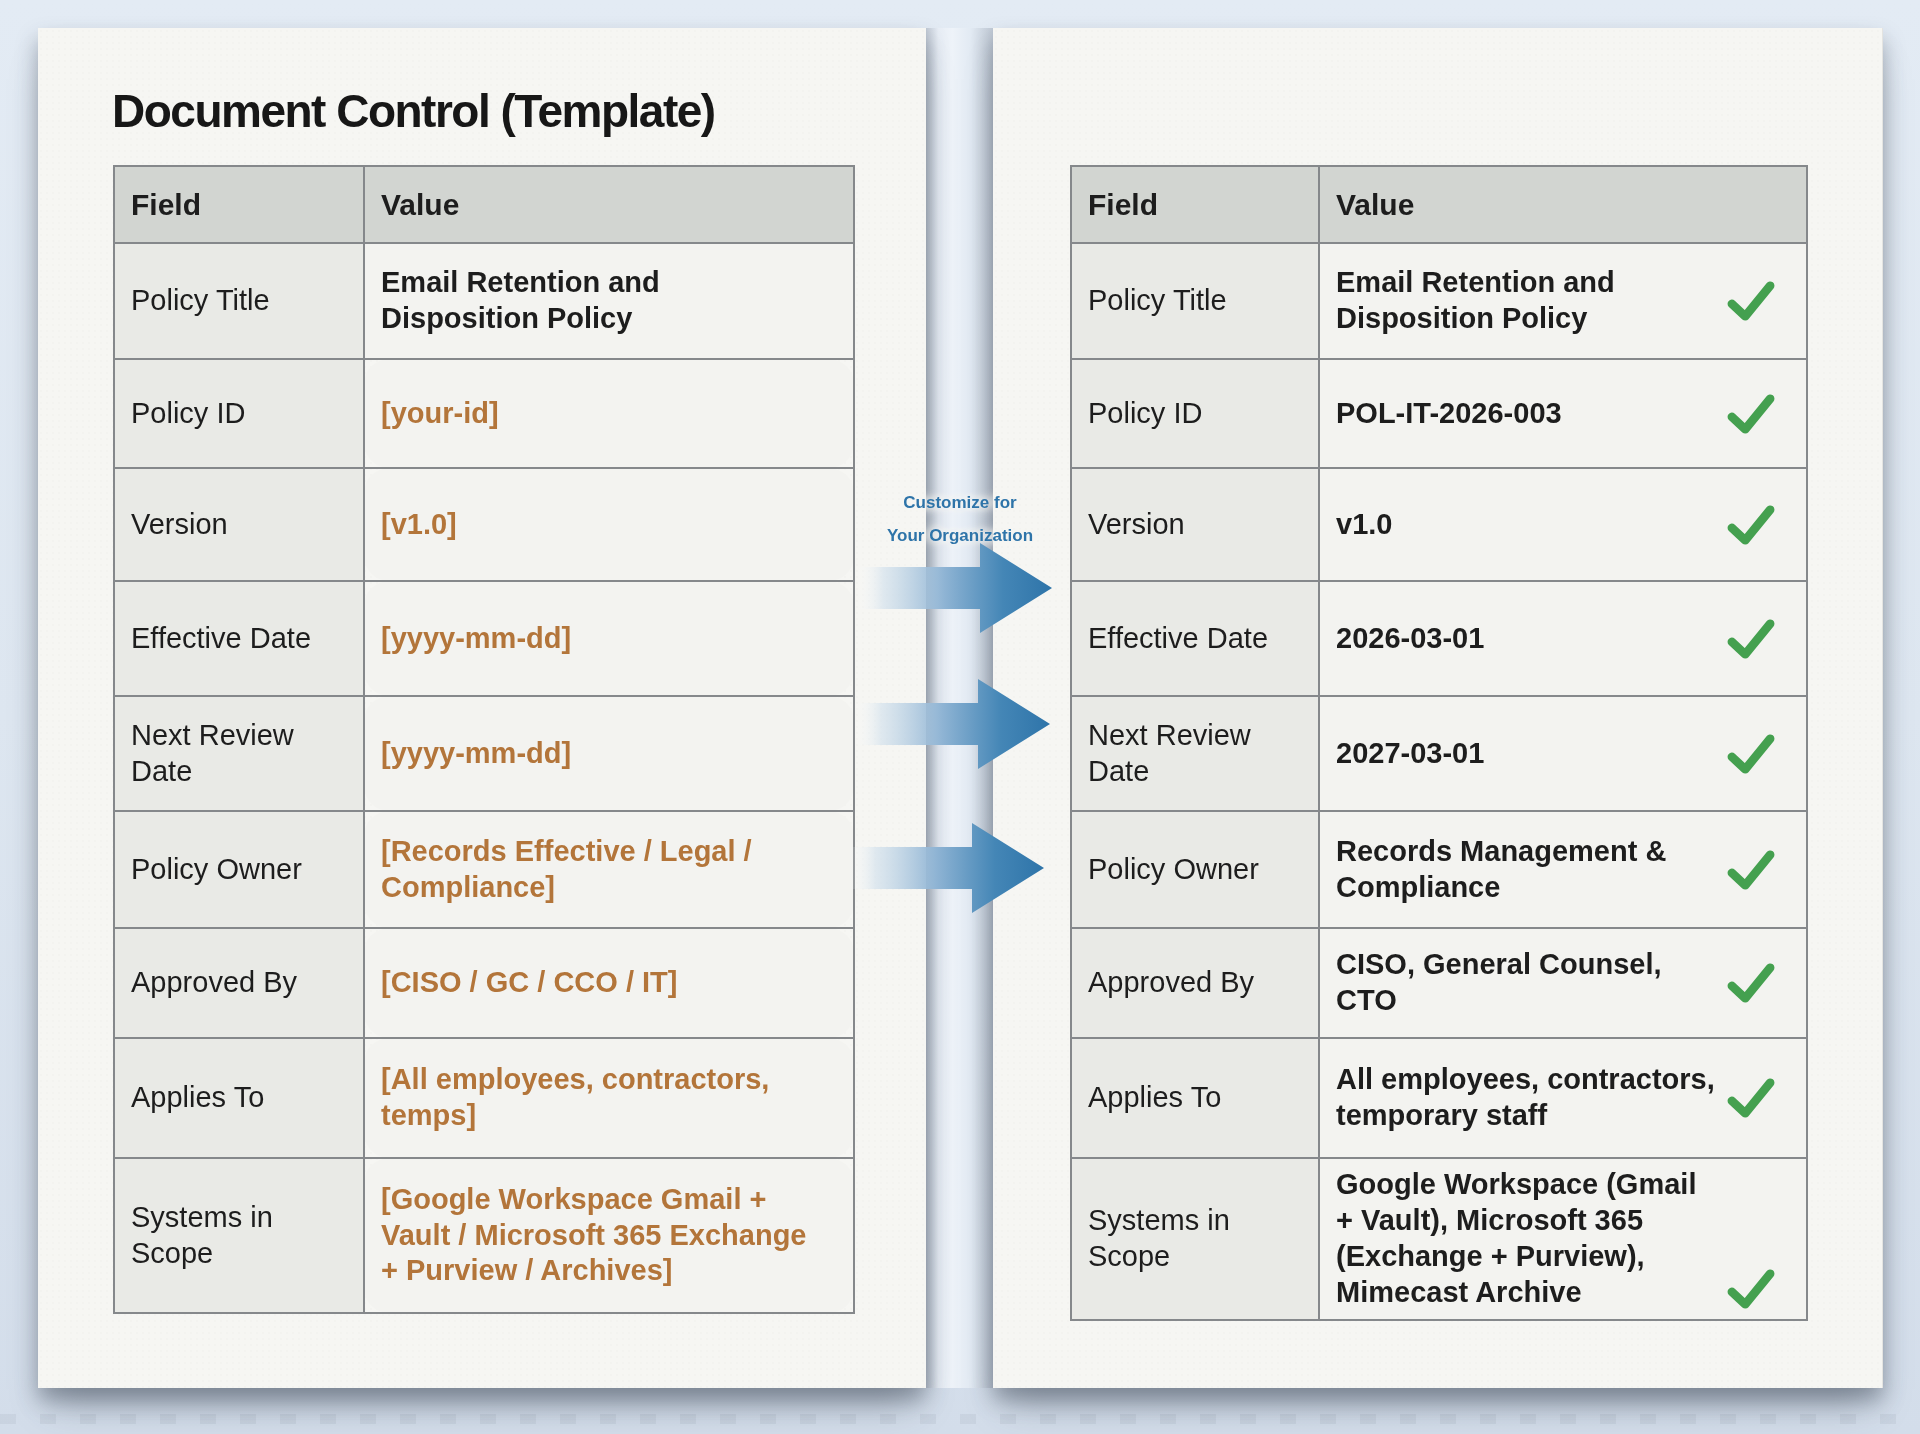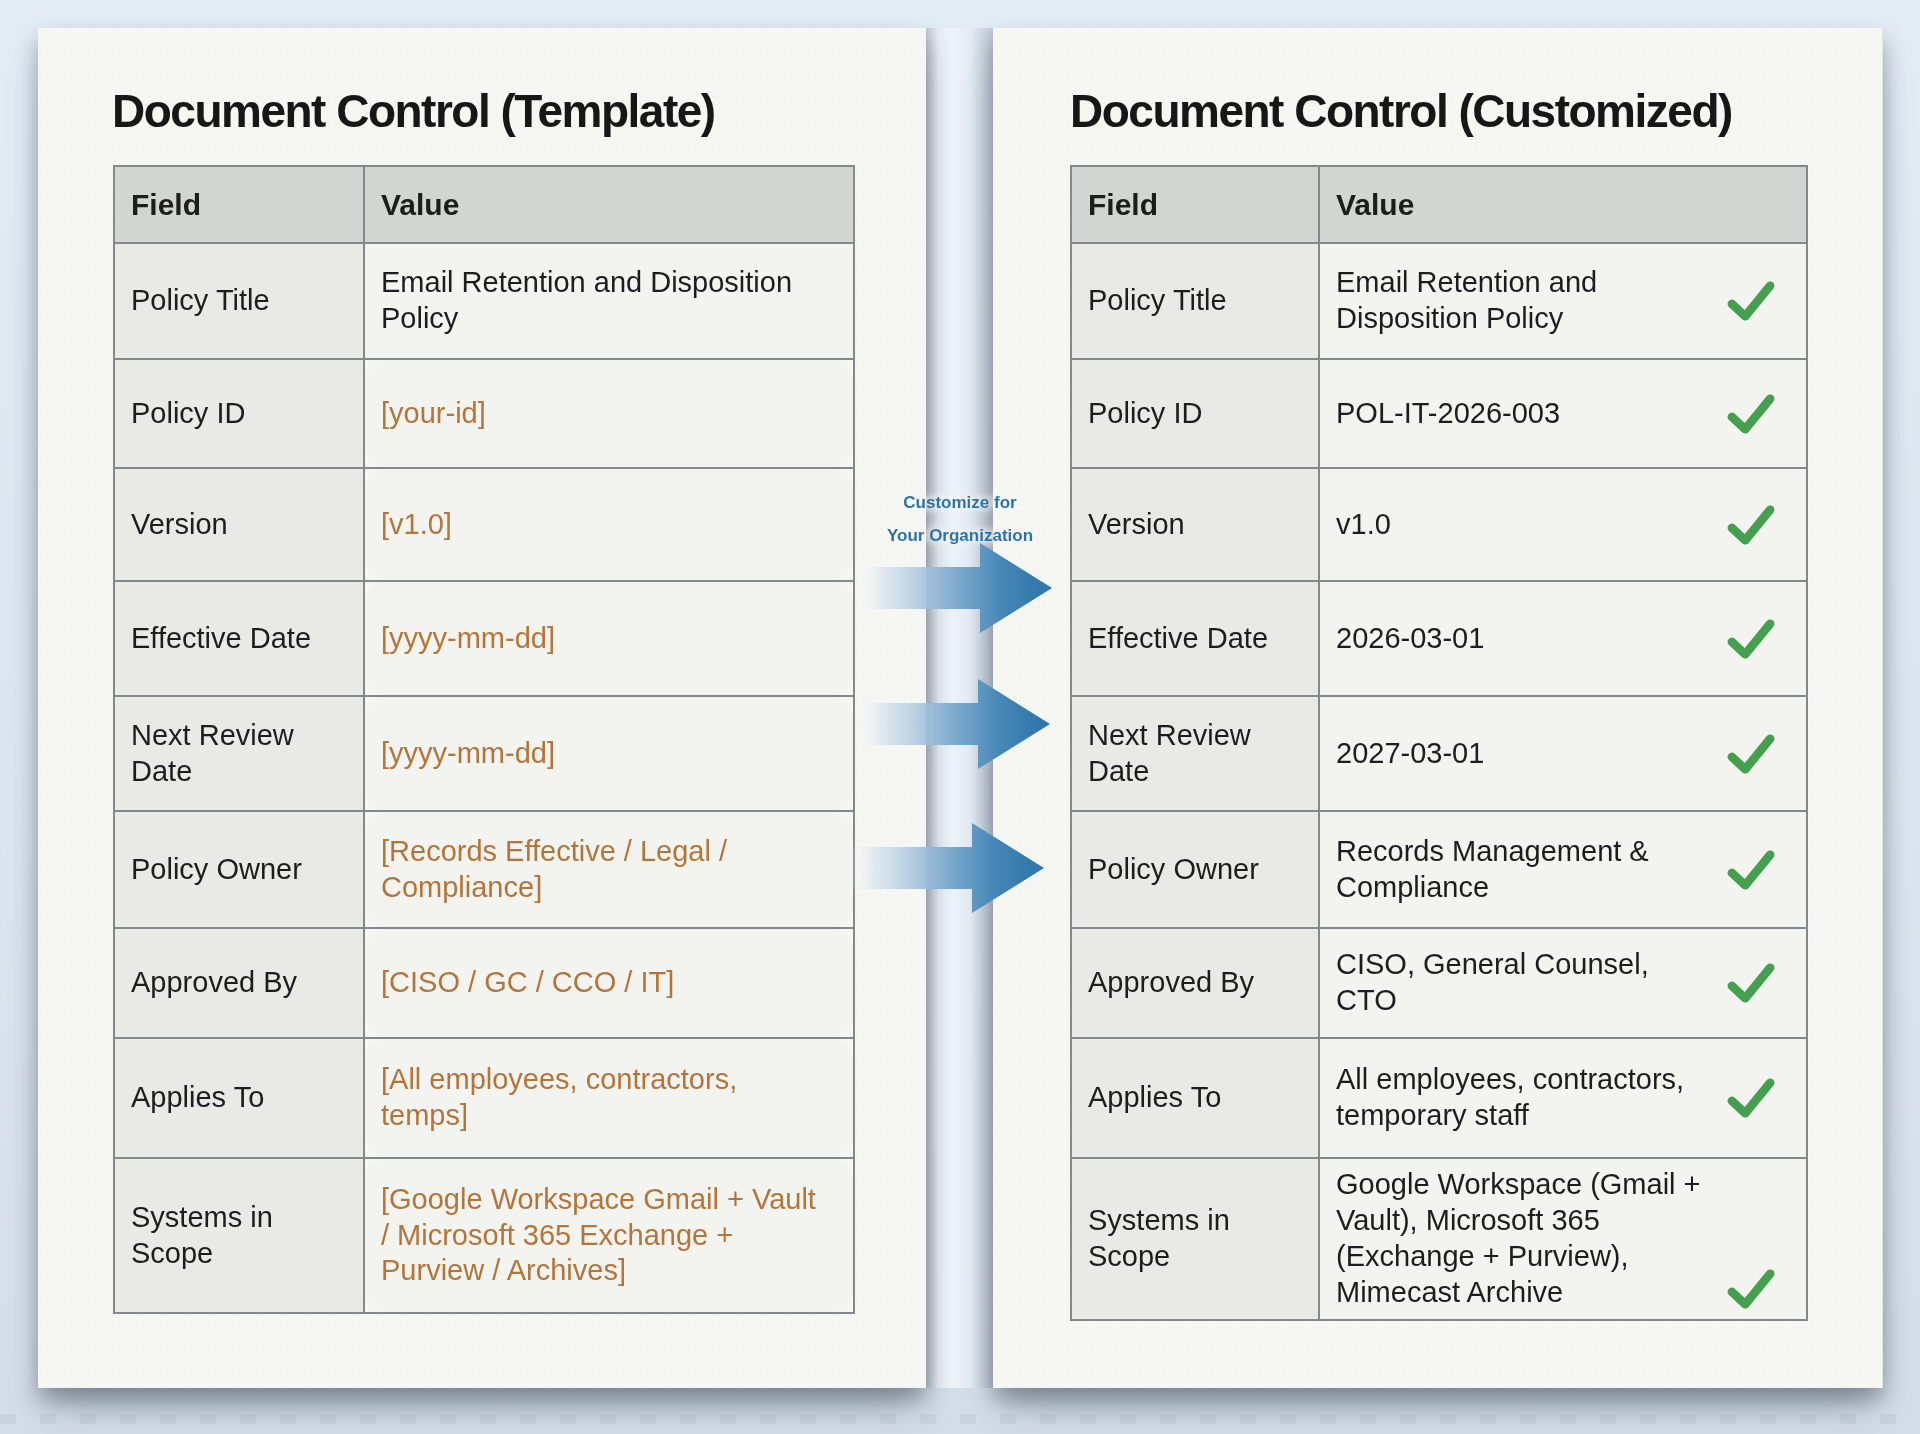--- a/index.html
+++ b/index.html
@@ -62,21 +62,21 @@
     border:2px solid var(--border-gray);
     font-size:29px;line-height:1.24;color:#1d1d1d;
     vertical-align:middle;text-align:left;
   }
   th{
     background:var(--header-gray);
     font-weight:bold;font-size:30px;
     padding:8px 14px 8px 16px;height:77px;margin-top:28px;
   }
   td.f{background:#e9eae6;padding:8px 4px 8px 16px;}
-  td.v{background:#f3f3f0;padding:8px 30px 8px 16px;}
+  td.v{background:#f3f3f0;padding:8px 30px 8px 16px;font-weight:bold;}
   td.v.ph{color:var(--placeholder-orange);border-radius:25px;}
   .rh1{height:116px}.rh2{height:109px}.rh3{height:113px}.rh4{height:115px}
   .rh5{height:115px}.rh6{height:117px}.rh7{height:110px}.rh8{height:120px}.rh9{height:155px}
 
   .cellflex{display:flex;align-items:center;justify-content:space-between;gap:10px;}
   .check{flex:0 0 auto;display:inline-flex;}
   .check-top .cellflex{align-items:flex-end;}
   .check-top .check{margin-top:4px;}
 
   
@@ -180,21 +180,20 @@
     <polygon points="0,27 124,27 124,3 196,48 124,93 124,69 0,69" fill="url(#arrowGrad)"></polygon>
   </svg>
   <svg class="arrow arrow-2" viewBox="0 0 200 96">
     <polygon points="0,27 124,27 124,3 196,48 124,93 124,69 0,69" fill="url(#arrowGrad)"></polygon>
   </svg>
   <svg class="arrow arrow-3" viewBox="0 0 200 96">
     <polygon points="0,27 124,27 124,3 196,48 124,93 124,69 0,69" fill="url(#arrowGrad)"></polygon>
   </svg>
 
   <div class="paper paper-right">
-    <div class="doc-title">Document Control (Customized)</div>
     <table class="doc-table">
       <colgroup>
           <col class="c-field">
           <col class="c-value">
         </colgroup>
       <thead>
         <tr>
           <th>Field</th>
           <th>Value</th>
         </tr>

